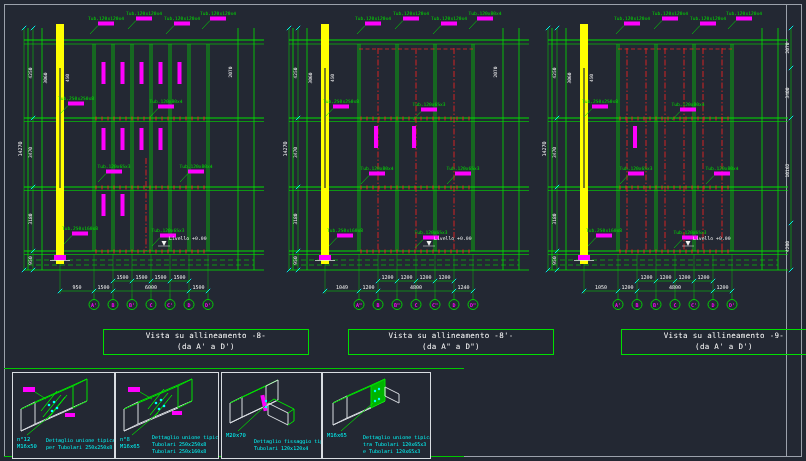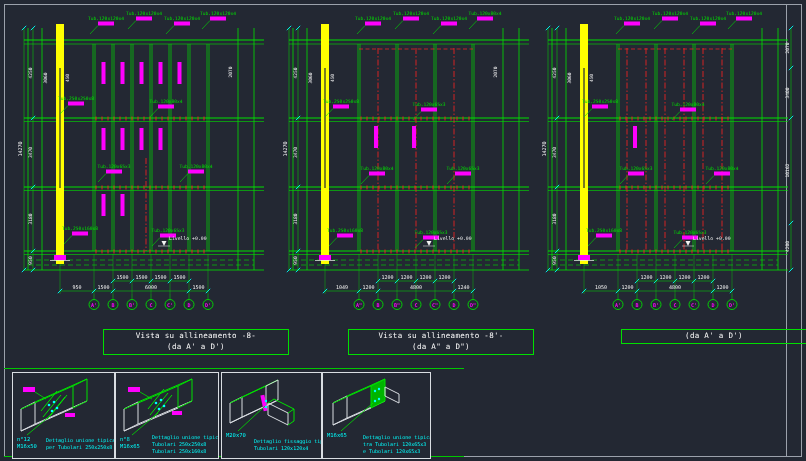--- a/index.html
+++ b/index.html
@@ -5,21 +5,21 @@
   html,body{margin:0;padding:0;background:#11141a;}
   .sheet{position:relative;width:806px;height:461px;background:#232833;overflow:hidden;
          font-family:"DejaVu Sans Mono",monospace;}
   .sheet-border{position:absolute;inset:4px;border:1px solid #9ba1ab;pointer-events:none;}
   .margin-line{position:absolute;left:786px;top:4px;height:453px;width:0;border-left:1px solid #9ba1ab;}
   .green-rule-top{position:absolute;left:4px;top:368px;width:460px;height:0;border-top:1px solid #00c800;}
   .green-rule-bottom{position:absolute;left:4px;top:456px;width:460px;height:0;border-top:1px solid #00c800;}
   .view-host{position:absolute;top:8px;width:258px;height:315px;}
   .view-host svg{width:100%;height:100%;display:block;}
   .title-box{position:absolute;top:329px;width:164px;border:1px solid #00e000;color:#fff;
-             text-align:center;font-size:7.5px;line-height:1.45;padding:1px 10px;letter-spacing:.3px;}
+             text-align:center;font-size:7.5px;line-height:1.45;padding:1px 20px;letter-spacing:.3px;}
   .detail-box{position:absolute;top:372px;height:85px;border:1px solid #d9dde2;background:#232833;}
   .detail-box svg{width:100%;height:100%;display:block;}
   text{font-family:"DejaVu Sans Mono",monospace;}
 </style>
 </head>
 <body>
 
 <div class="sheet">
   <div class="sheet-border"></div>
   <div class="margin-line"></div>
@@ -631,20 +631,21 @@
 
   <div class="title-box" style="left:103px">
     <div>Vista su allineamento  -8-</div>
     <div>(da A' a D')</div>
   </div>
   <div class="title-box" style="left:348px">
     <div>Vista su allineamento  -8'-</div>
     <div>(da A" a D")</div>
   </div>
   <div class="title-box" style="left:621px">
+    <div>Vista su allineamento  -9-</div>
     <div>(da A' a D')</div>
   </div>
 
   <div class="detail-box" style="left:12px;width:101px">
     <svg viewBox="0 0 101 85">
       <path d="M8,58 L8,36 L22,29 L22,51 Z" fill="none" stroke="#d9dde2" stroke-width="1"></path>
       <path d="M8,36 L60,13 M22,29 L74,6" fill="none" stroke="#00e000" stroke-width="1"></path>
       <path d="M8,58 L60,35 M22,51 L74,28" fill="none" stroke="#d9dde2" stroke-width="1"></path>
       <path d="M60,13 L74,6 L74,28 L60,35 Z" fill="none" stroke="#00e000" stroke-width="1"></path>
       <g stroke="#00e000" stroke-width="1">

